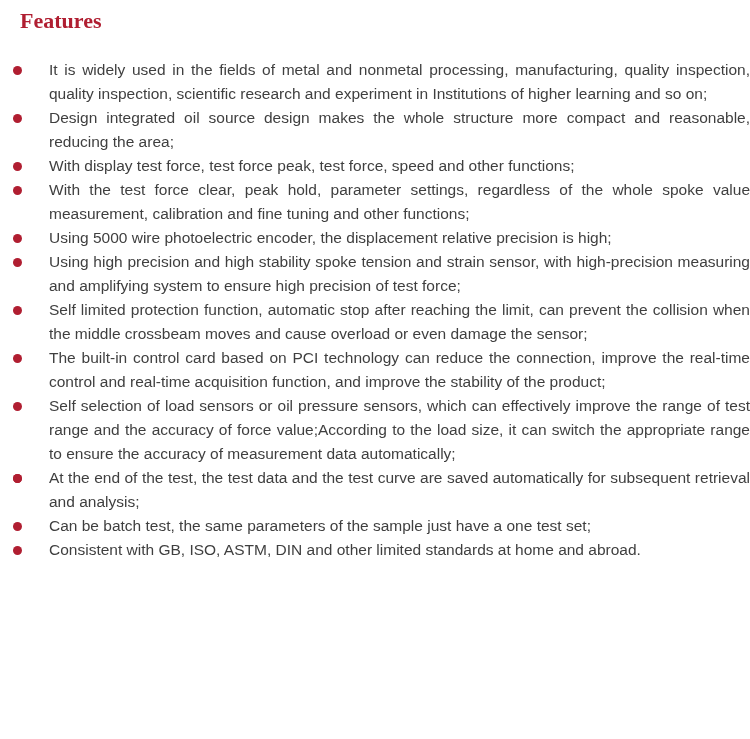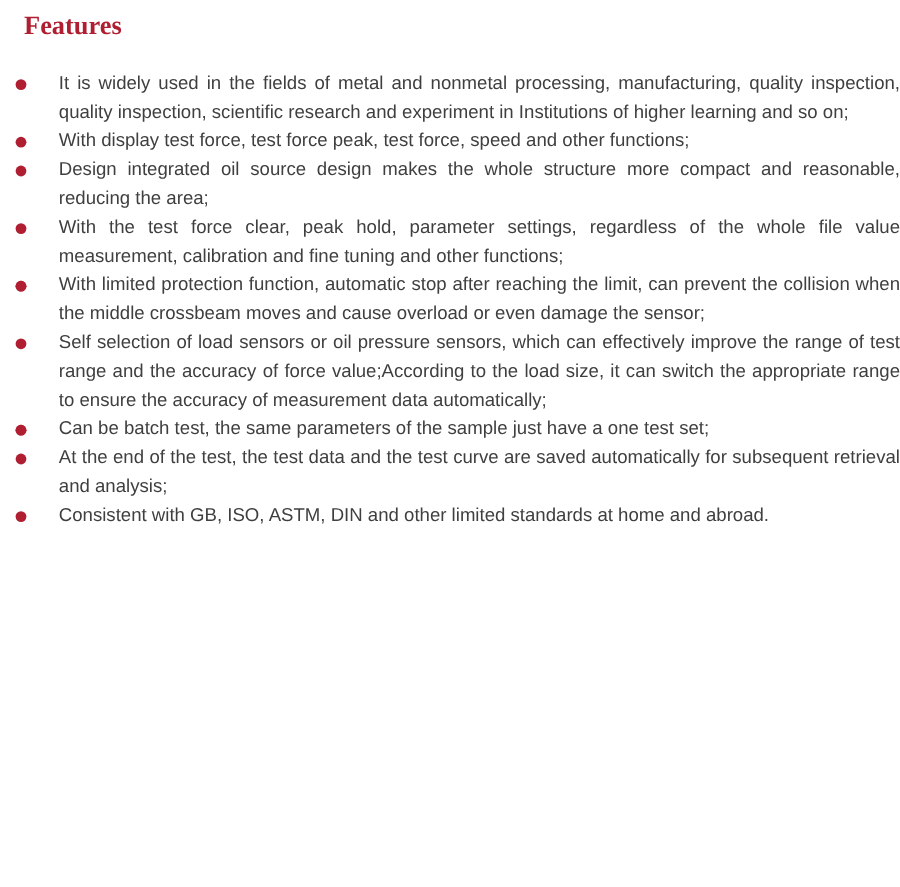--- a/index.html
+++ b/index.html
@@ -54,24 +54,26 @@
     background:var(--accent);
   }
 </style>
 </head>
 <body>
 
 <div class="features-section">
   <h2 class="section-heading">Features</h2>
   <ul class="features-list">
       <li><span class="bullet"></span><span>It is widely used in the fields of metal and nonmetal processing, manufacturing, quality inspection, quality inspection, scientific research and experiment in Institutions of higher learning and so on;</span></li>
+      <li><span class="bullet"></span><span>Design integrated oil source design makes the whole structure more compact and reasonable, reducing the area;</span></li>
       <li><span class="bullet"></span><span>With display test force, test force peak, test force, speed and other functions;</span></li>
-      <li><span class="bullet"></span><span>Design integrated oil source design makes the whole structure more compact and reasonable, reducing the area;</span></li>
-      <li><span class="bullet"></span><span>With the test force clear, peak hold, parameter settings, regardless of the whole file value measurement, calibration and fine tuning and other functions;</span></li>
-      <li><span class="bullet"></span></li>
-      <li><span class="bullet"></span><span>With limited protection function, automatic stop after reaching the limit, can prevent the collision when the middle crossbeam moves and cause overload or even damage the sensor;</span></li>
+      <li><span class="bullet"></span><span>With the test force clear, peak hold, parameter settings, regardless of the whole spoke value measurement, calibration and fine tuning and other functions;</span></li>
+      <li><span class="bullet"></span><span>Using 5000 wire photoelectric encoder, the displacement relative precision is high;</span></li>
+      <li><span class="bullet"></span><span>Using high precision and high stability spoke tension and strain sensor, with high-precision measuring and amplifying system to ensure high precision of test force;</span></li>
+      <li><span class="bullet"></span><span>Self limited protection function, automatic stop after reaching the limit, can prevent the collision when the middle crossbeam moves and cause overload or even damage the sensor;</span></li>
+      <li><span class="bullet"></span><span>The built-in control card based on PCI technology can reduce the connection, improve the real-time control and real-time acquisition function, and improve the stability of the product;</span></li>
       <li><span class="bullet"></span><span>Self selection of load sensors or oil pressure sensors, which can effectively improve the range of test range and the accuracy of force value;According to the load size, it can switch the appropriate range to ensure the accuracy of measurement data automatically;</span></li>
       <li><span class="bullet"></span></li>
+      <li><span class="bullet"></span><span>At the end of the test, the test data and the test curve are saved automatically for subsequent retrieval and analysis;</span></li>
       <li><span class="bullet"></span><span>Can be batch test, the same parameters of the sample just have a one test set;</span></li>
-      <li><span class="bullet"></span><span>At the end of the test, the test data and the test curve are saved automatically for subsequent retrieval and analysis;</span></li>
       <li><span class="bullet"></span><span>Consistent with GB, ISO, ASTM, DIN and other limited standards at home and abroad.</span></li>
     </ul>
 </div>
 
 </body></html>

